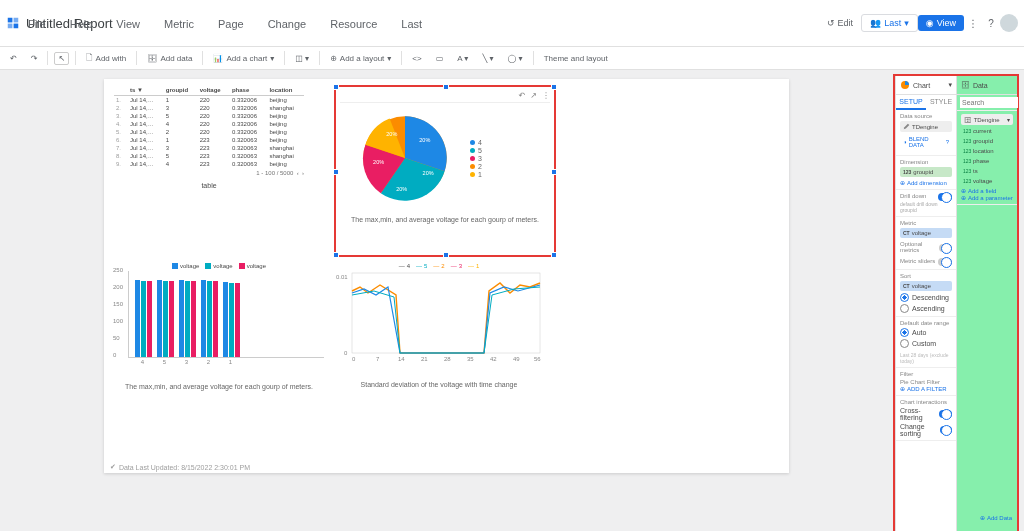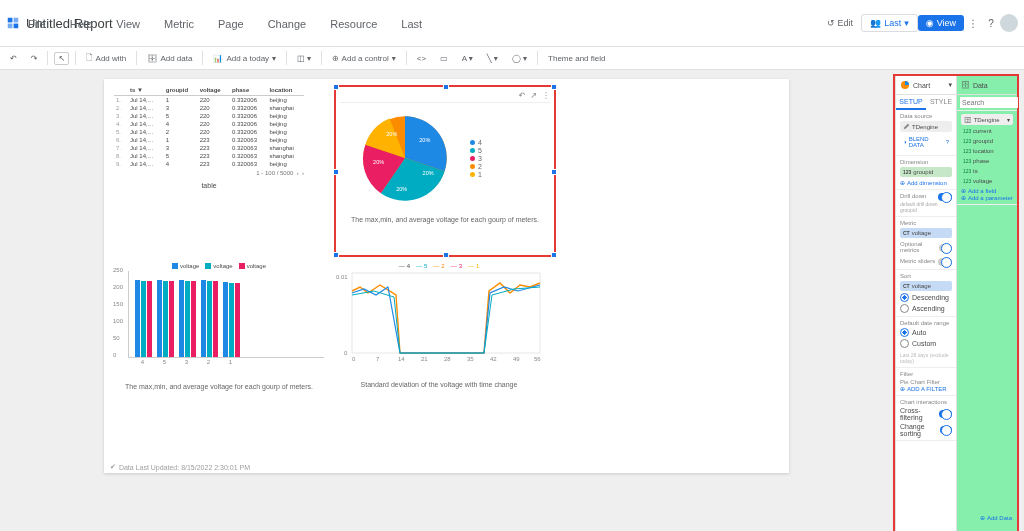--- a/index.html
+++ b/index.html
@@ -118,34 +118,34 @@
   <div class="tbtn">
       <span>🗋</span>
       <span>Add with</span>
     </div>
   <div class="sep"></div>
   <div class="tbtn">
       <span>🗄</span>
       <span>Add data</span>
     </div>
   <div class="sep"></div>
-  <div class="tbtn"><span>📊</span><span>Add a today</span> ▾</div>
+  <div class="tbtn"><span>📊</span><span>Add a chart</span> ▾</div>
   <div class="sep"></div>
   <div class="tbtn">◫ ▾</div>
   <div class="sep"></div>
-  <div class="tbtn">⊕ <span>Add a control</span> ▾</div>
+  <div class="tbtn">⊕ <span>Add a layout</span> ▾</div>
   <div class="sep"></div>
   <div class="tbtn">&lt;&gt;</div>
   <div class="tbtn">▭</div>
   <div class="tbtn">A ▾</div>
   <div class="tbtn">╲ ▾</div>
   <div class="tbtn">◯ ▾</div>
   <div class="sep"></div>
   <div class="tbtn">
-      <span>Theme and field</span>
+      <span>Theme and layout</span>
     </div>
 </div>
 
 <div class="workspace">
   <div class="canvas">
     <div class="page">
 
       <div class="tbl">
         <table>
           <thead>

